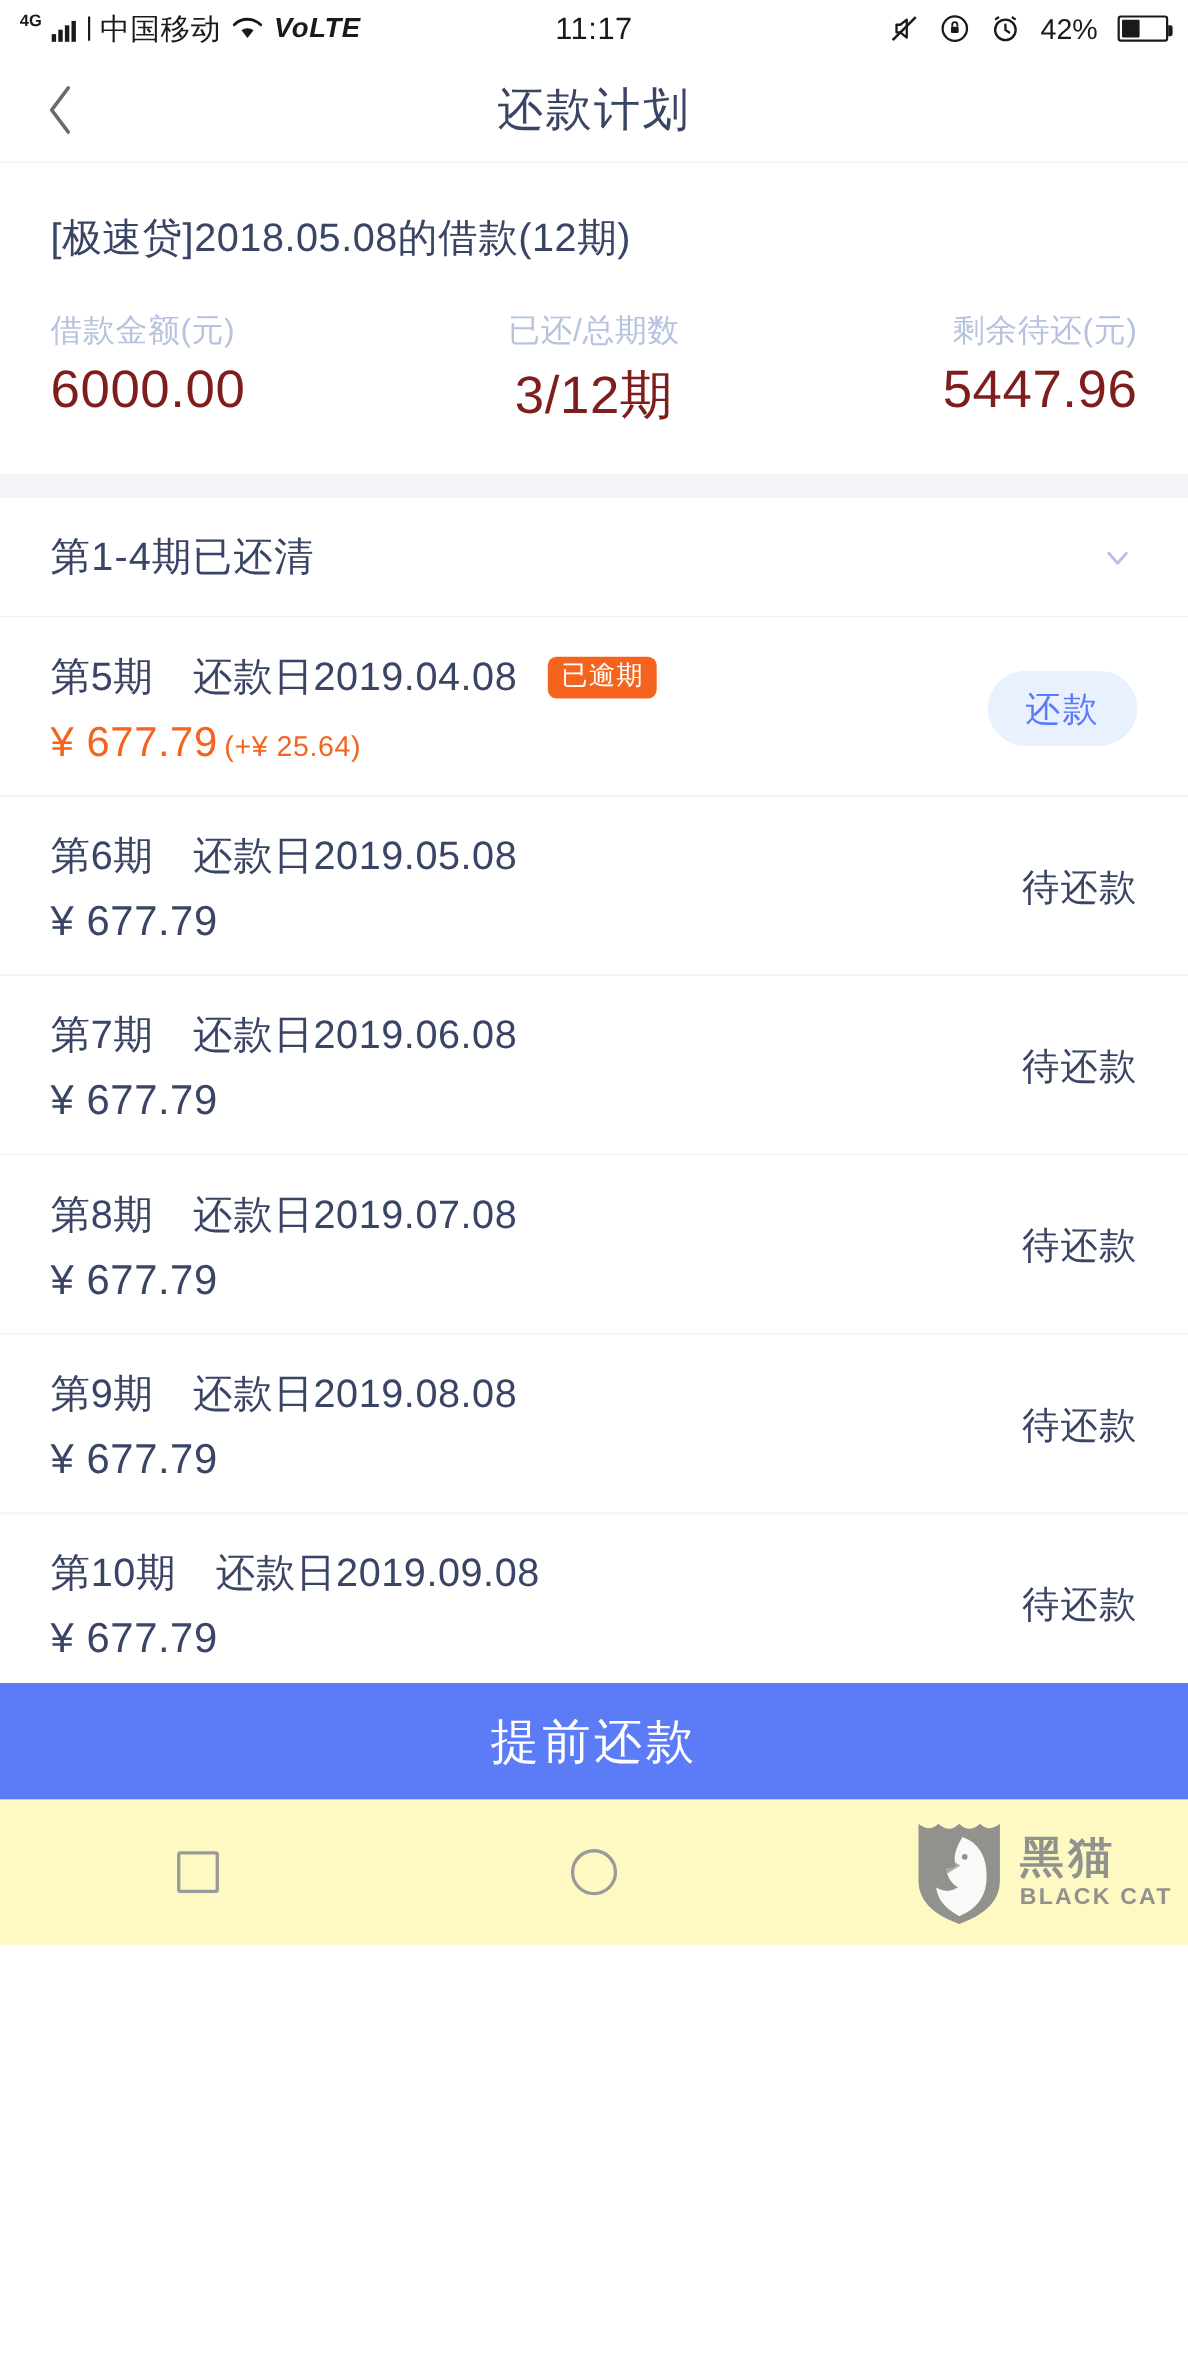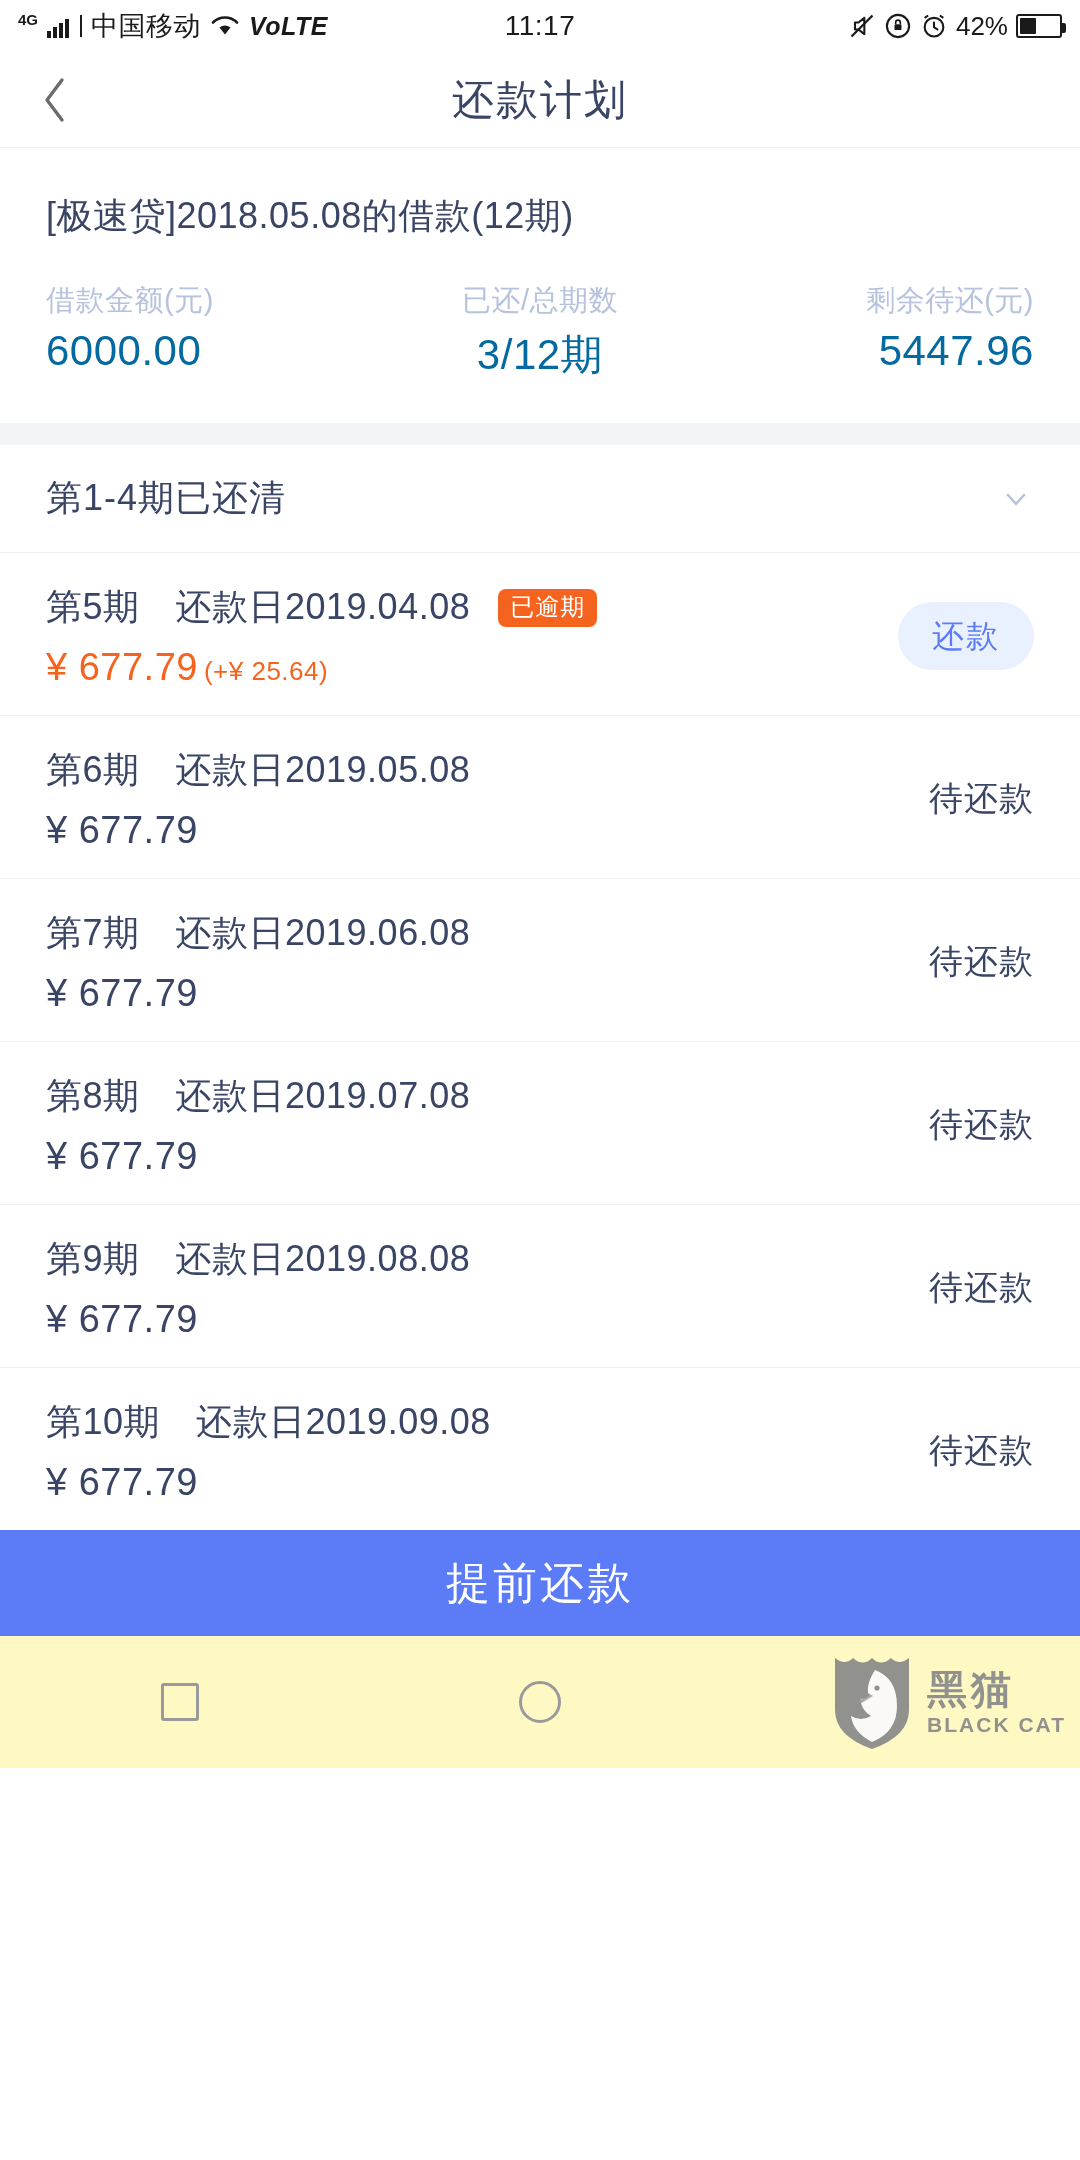--- a/index.html
+++ b/index.html
@@ -24,21 +24,21 @@
   .bars i:nth-child(3){height:15px;} .bars i:nth-child(4){height:19px;}
   .bars-sep { width:2px; height:22px; background:#1a1a1a; margin-left:2px; }
   .carrier { font-size:27px; letter-spacing:0.5px; }
   .wifi { width:30px; height:24px; position:relative; }
   .wifi svg { width:30px; height:24px; display:block; }
   .volte { font-style:italic; font-size:25px; font-weight:bold; letter-spacing:0.5px; }
   .sb-time {
     position:absolute; left:0; right:0; text-align:center;
     font-size:28px; letter-spacing:0.5px; pointer-events:none;
   }
-  .sb-right { margin-left:auto; display:flex; align-items:center; gap:8px; font-size:26px; }
+  .sb-right { margin-left:auto; display:flex; align-items:center; gap:18px; font-size:26px; }
   .sb-right svg { display:block; }
   .batt { width:46px; height:24px; border:2.5px solid #1a1a1a; border-radius:3px; position:relative; display:flex; align-items:center; padding:2px; }
   .batt::after { content:""; position:absolute; right:-6px; top:7px; width:4px; height:10px; background:#1a1a1a; border-radius:0 2px 2px 0; }
   .batt i { display:block; height:100%; background:#1a1a1a; border-radius:1px; }
 
   
   .navbar {
     height:96px; flex:0 0 96px; background:#ffffff;
     display:flex; align-items:center; position:relative;
     border-bottom:1px solid #eceef2;
@@ -54,21 +54,21 @@
 
   
   .summary { background:#ffffff; padding:44px 46px 40px 46px; }
   .loan-title { font-size:36px; color:#3a4566; letter-spacing:0.5px; margin-bottom:40px; }
   .sum-grid { display:flex; }
   .sum-col { flex:1; display:flex; flex-direction:column; }
   .sum-col.c1 { align-items:flex-start; }
   .sum-col.c2 { align-items:center; }
   .sum-col.c3 { align-items:flex-end; }
   .sum-label { font-size:29px; color:#b6c2de; margin-bottom:6px; letter-spacing:0.5px; }
-  .sum-value { font-size:42px; color:#0369a1; letter-spacing:0.5px; }
+  .sum-value { font-size:48px; color:#7f1d1d; letter-spacing:0.5px; }
 
   .gap-band { height:22px; background:#f2f4f8; flex:0 0 22px; }
 
   
   .list { background:#ffffff; flex:1 1 auto; overflow:hidden; }
   .paid-row {
     height:108px; display:flex; align-items:center; justify-content:space-between;
     padding:0 46px; border-bottom:1px solid #eceef2;
   }
   .paid-label { font-size:36px; color:#3a4566; letter-spacing:1px; }

